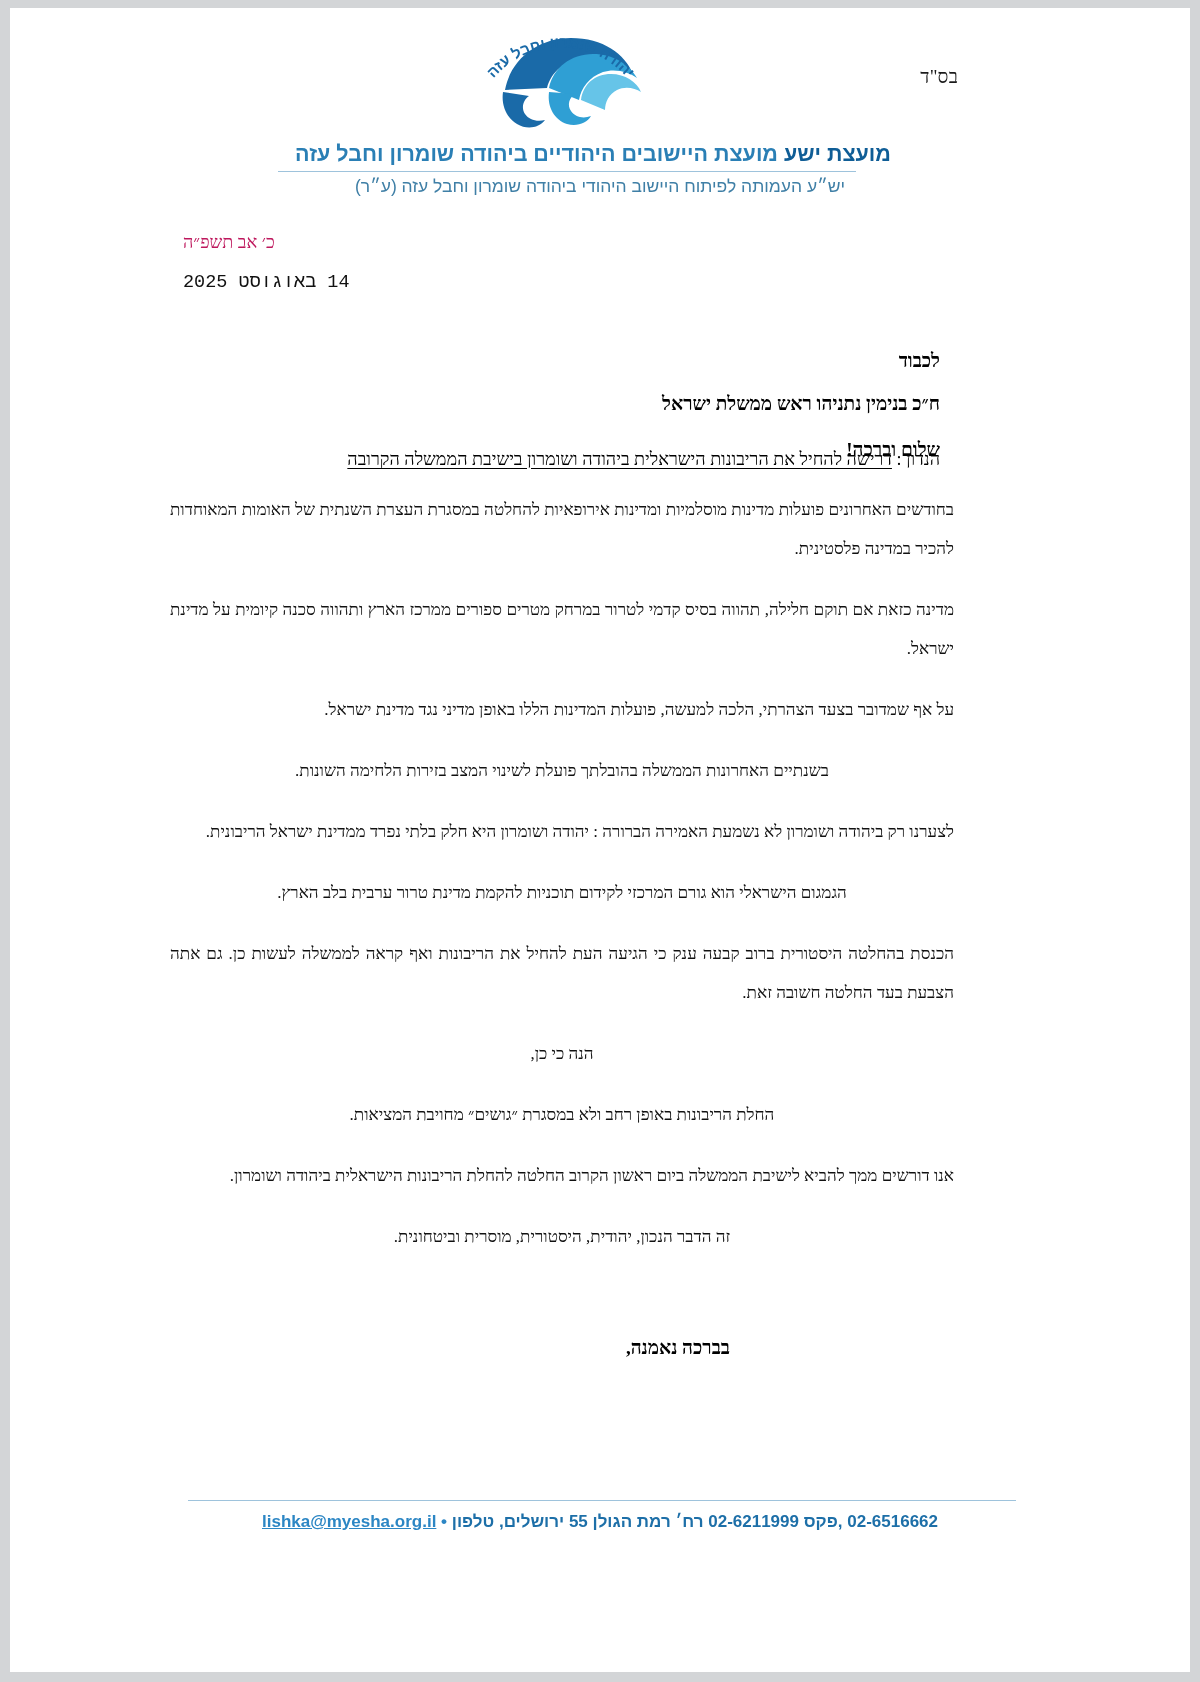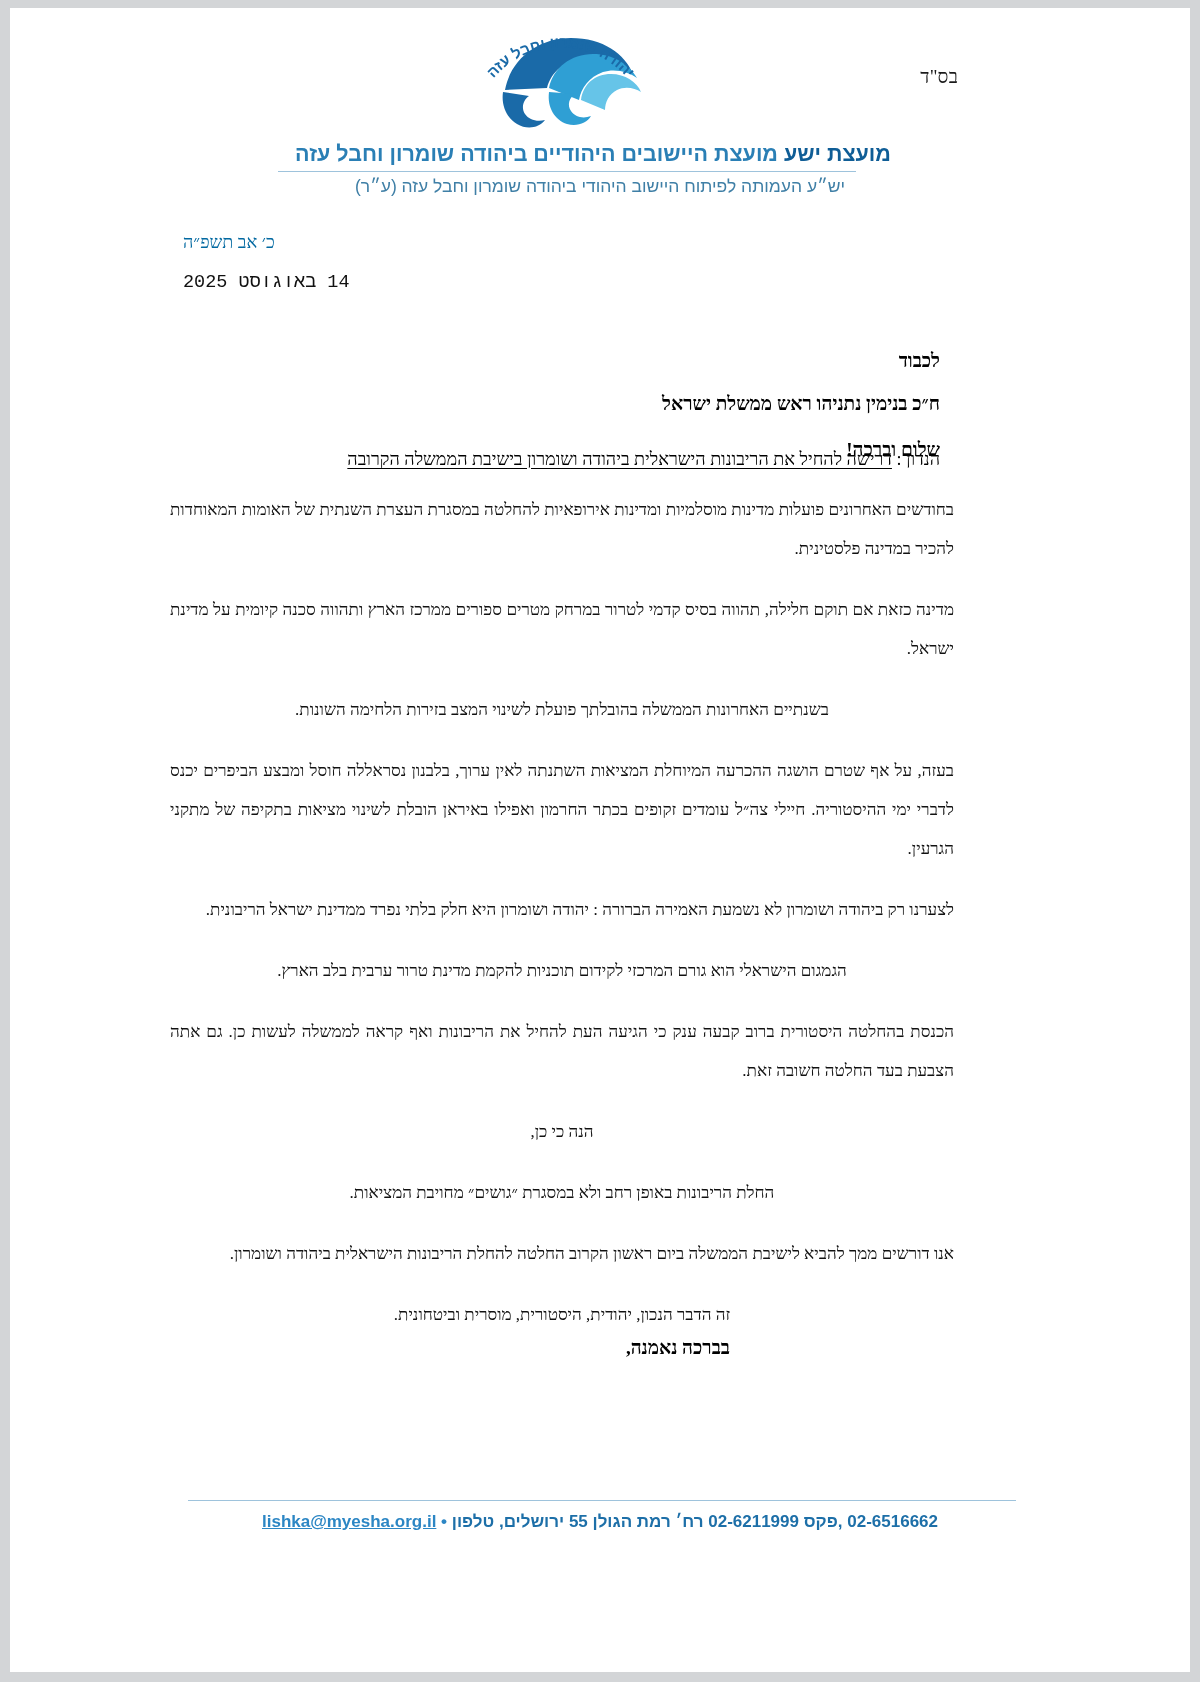--- a/index.html
+++ b/index.html
@@ -74,21 +74,21 @@
     font-size: 17.5px;
     color: #3f7fa6;
     white-space: nowrap;
   }
 
   
   .date-heb {
     position: absolute;
     left: 173px; top: 224px;
     font-size: 18px;
-    color: #0369a1;
+    color: #be185d;
     font-family: "Liberation Serif", "DejaVu Serif", serif;
   }
   .date-greg {
     position: absolute;
     left: 173px; top: 264px;
     font-size: 18.5px;
     color: #111;
     font-family: Liberation Mono, monospace;
   }
 
@@ -223,22 +223,22 @@
     <div class="addr addr-3">שלום וברכה!</div>
 
     <div class="subject">
       <span class="label">הנדון :</span>
       <span class="ul">דרישה להחיל את הריבונות הישראלית ביהודה ושומרון בישיבת הממשלה הקרובה</span>
     </div>
 
     <div class="body">
       <p>בחודשים האחרונים פועלות מדינות מוסלמיות ומדינות אירופאיות להחלטה במסגרת העצרת השנתית של האומות המאוחדות להכיר במדינה פלסטינית.</p>
       <p>מדינה כזאת אם תוקם חלילה, תהווה בסיס קדמי לטרור במרחק מטרים ספורים ממרכז הארץ ותהווה סכנה קיומית על מדינת ישראל.</p>
+      <p>על אף שמדובר בצעד הצהרתי, הלכה למעשה, פועלות המדינות הללו באופן מדיני נגד מדינת ישראל.</p>
       <p class="p-center">בשנתיים האחרונות הממשלה בהובלתך פועלת לשינוי המצב בזירות הלחימה השונות.</p>
-      <p>בעזה, על אף שטרם הושגה ההכרעה המיוחלת המציאות השתנתה לאין ערוך, בלבנון נסראללה חוסל ומבצע הביפרים יכנס לדברי ימי ההיסטוריה. חיילי צה״ל עומדים זקופים בכתר החרמון ואפילו באיראן הובלת לשינוי מציאות בתקיפה של מתקני הגרעין.</p>
       <p>לצערנו רק ביהודה ושומרון לא נשמעת האמירה הברורה : יהודה ושומרון היא חלק בלתי נפרד ממדינת ישראל הריבונית.</p>
       <p class="p-center">הגמגום הישראלי הוא גורם המרכזי לקידום תוכניות להקמת מדינת טרור ערבית בלב הארץ.</p>
       <p>הכנסת בהחלטה היסטורית ברוב קבעה ענק כי הגיעה העת להחיל את הריבונות ואף קראה לממשלה לעשות כן. גם אתה הצבעת בעד החלטה חשובה זאת.</p>
       <p class="p-center">הנה כי כן,</p>
       <p class="p-center">החלת הריבונות באופן רחב ולא במסגרת ״גושים״ מחויבת המציאות.</p>
       <p>אנו דורשים ממך להביא לישיבת הממשלה ביום ראשון הקרוב החלטה להחלת הריבונות הישראלית ביהודה ושומרון.</p>
       <p class="p-center">זה הדבר הנכון, יהודית, היסטורית, מוסרית וביטחונית.</p>
     </div>
 
     <div class="signoff">בברכה נאמנה,</div>

